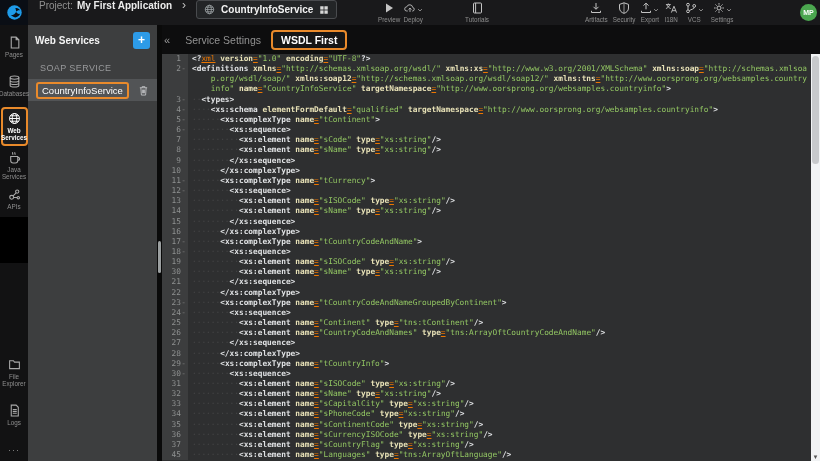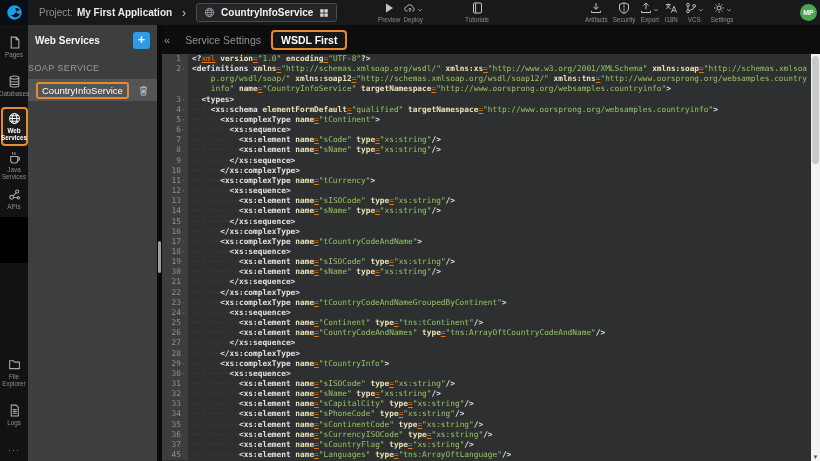--- a/index.html
+++ b/index.html
@@ -1,19 +1,19 @@
 <!DOCTYPE html>
 <html style="--orange: #E98A2B; --blue: #2D9BE8; --green: #4BA64F; --c-str: #93C763; --c-attr: #E8E2B7; --c-tag: #E0E2E4; --c-op: #EC7600;"><head>
 <meta charset="utf-8">
 <style>
   html,body{margin:0;padding:0;background:#000;width:820px;height:461px;overflow:hidden;}
   .app{position:relative;width:820px;height:461px;font-family:"Liberation Sans",sans-serif;-webkit-font-smoothing:antialiased;}
 
   
-  .topbar{position:absolute;left:0;top:0;width:820px;height:25px;background:#19191b;display:flex;align-items:center;z-index:6;}
+  .topbar{position:absolute;left:0;top:0;width:820px;height:25px;background:#19191b;display:flex;align-items:flex-start;z-index:6;}
   .logo{width:28px;height:25px;background:#0a0e15;display:flex;align-items:center;justify-content:center;flex:none;}
   .logo svg{width:17px;height:17px;display:block;}
   .proj{margin-left:11px;font-size:10px;color:#909090;white-space:nowrap;}
   .pname{margin-left:4px;font-size:10px;font-weight:bold;color:#ececec;white-space:nowrap;}
   .pchev{margin-left:10px;color:#c0c0c0;font-size:12px;line-height:10px;}
   .svcbox{margin-left:10px;height:17px;padding:0 7px;display:flex;align-items:center;gap:6px;background:#232527;border:1px solid #494b4e;border-radius:3px;cursor:pointer;}
   .svcbox .icon svg{width:11px;height:11px;color:#9aa0a3;display:block;}
   .svcname{font-size:10px;font-weight:bold;color:#f2f2f2;white-space:nowrap;}
   .svcbox .grid svg{width:10px;height:10px;color:#d8d8d8;display:block;}
   .actions{position:absolute;left:378px;top:1px;height:23px;display:flex;align-items:center;}
@@ -43,21 +43,21 @@
 
   
   .panel{position:absolute;left:28px;top:25px;width:129px;height:436px;background:#3d3e3f;z-index:4;}
   .phead{height:30px;display:flex;align-items:center;padding:0 7px;}
   .ptitle{flex:1;font-size:10px;font-weight:bold;color:#f5f5f5;}
   .padd{width:17px;height:17px;border-radius:3px;background:var(--blue,#2D9BE8);color:#fff;font-size:12px;font-weight:bold;display:flex;align-items:center;justify-content:center;cursor:pointer;line-height:1;}
   .searchbox{margin:2px 7px 8px;height:18px;background:#313233;border:1px solid #2a2a2b;border-radius:2px;display:flex;align-items:center;padding:0 5px;gap:4px;}
   .searchbox .icon svg{width:9px;height:9px;color:#8f8f8f;display:block;}
   .searchbox input{flex:1;min-width:0;background:transparent;border:none;outline:none;font-size:9px;color:#ddd;font-family:"Liberation Sans",sans-serif;}
   .searchbox input::placeholder{color:#8f8f8f;}
-  .psection{padding:8px 0 6px;font-size:9px;color:#98999b;letter-spacing:.4px;}
+  .psection{padding:8px 12px 6px;font-size:9px;color:#98999b;letter-spacing:.4px;}
   .srow{height:22px;background:#525456;display:flex;align-items:center;padding:0 8px;cursor:pointer;}
   .srow .sname{border:2.5px solid var(--orange,#E98A2B);border-radius:3px;padding:1px 4px;font-size:9.5px;color:#fff;white-space:nowrap;}
   .srow .trash{margin-left:auto;cursor:pointer;}
   .srow .trash svg{width:11px;height:11px;color:#c9cbcd;display:block;}
 
   
   .split{position:absolute;left:157px;top:25px;width:5px;height:436px;background:#0a0a0a;z-index:5;}
   .split-thumb{position:absolute;left:1px;top:216px;width:3px;height:32px;background:#9b9fa0;border-radius:2px;}
 
   

